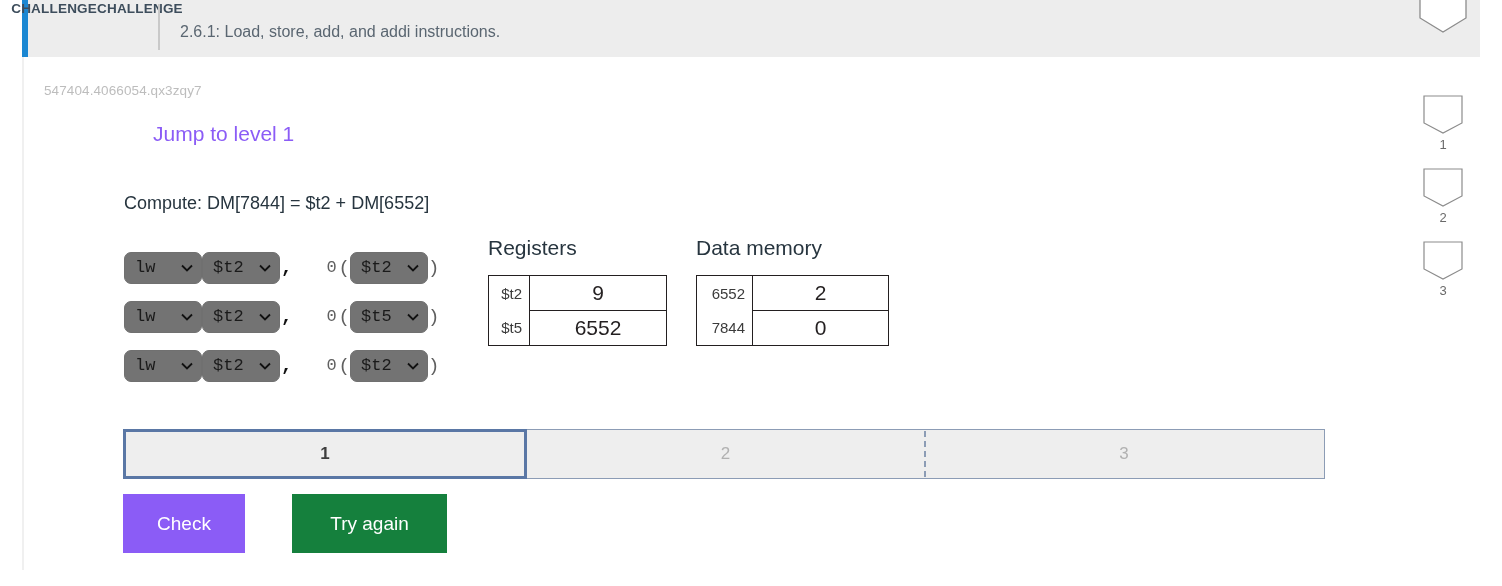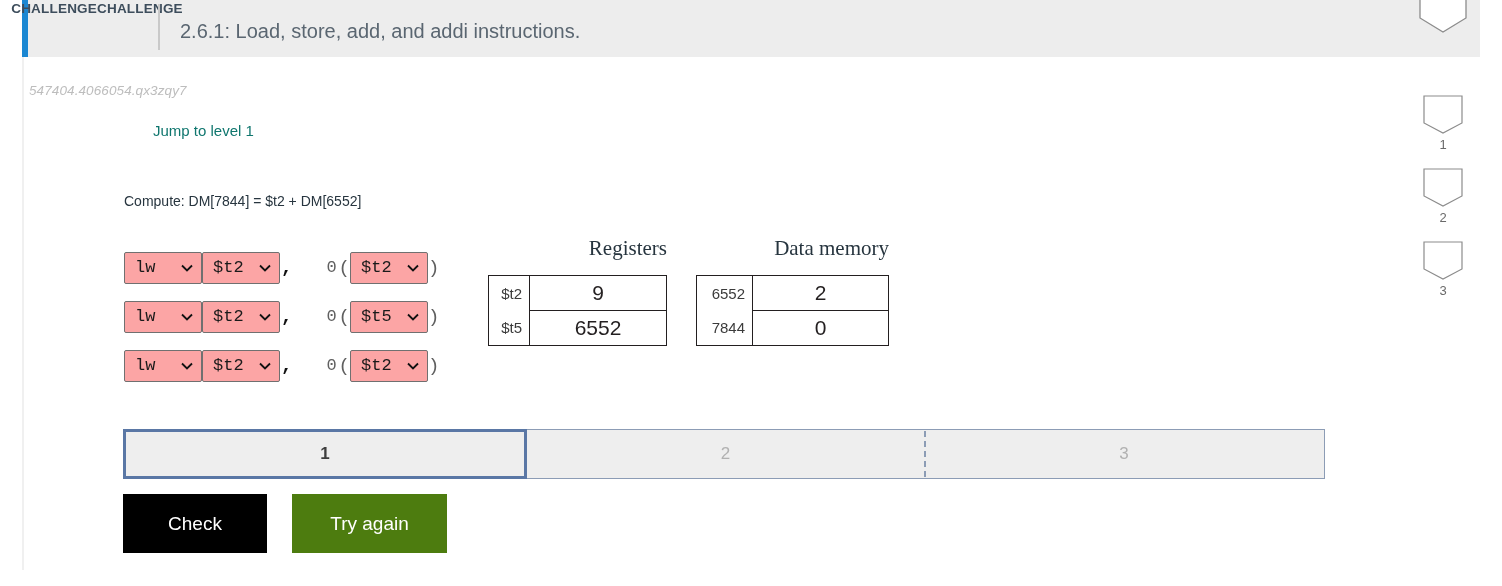--- a/index.html
+++ b/index.html
@@ -61,21 +61,21 @@
     height: 46px;
     background: #c9c9c9;
   }
   #header-title {
     position: absolute;
     left: 180px; top: 0;
     height: 63px;
     display: flex;
     align-items: center;
     color: #5a6671;
-    font-size: 20px;
+    font-size: 16px;
     font-weight: 400;
   }
   #header-shield {
     position: absolute;
     left: 1419px; top: -28px;
     width: 48px;
     height: 62px;
   }
 
   
@@ -83,58 +83,57 @@
     position: absolute;
     left: 22px; top: 57px;
     width: 1458px;
     height: 513px;
     background: #ffffff;
     border-left: 2px solid #f0f0f0;
     box-sizing: border-box;
   }
   #activity-id {
     position: absolute;
-    left: 29px; top: 83px;
+    left: 44px; top: 83px;
     color: #bdbdbd;
     font-size: 13.5px;
     letter-spacing: .1px;
-    font-style: italic;
   }
   #jump-link {
     position: absolute;
     left: 153px; top: 122px;
-    color: #0f766e;
-    font-size: 15px;
+    color: #8b5cf6;
+    font-size: 21px;
     cursor: pointer;
     text-decoration: none;
   }
   #prompt {
     position: absolute;
     left: 124px; top: 193px;
     color: #27353f;
-    font-size: 14px;
+    font-size: 18px;
   }
 
   
   #instructions {
     position: absolute;
     left: 124px; top: 243px;
   }
   .instr-row {
     display: flex;
     align-items: center;
     height: 49px;
   }
   .sel {
     position: relative;
     display: inline-flex;
     align-items: center;
     border: 1px solid #707070;
-    border-radius: 2px;
-    background: #fca5a5;
+    border-radius: 7px;
+    background: #737373;
     height: 32px;
     box-sizing: border-box;
     font-family: "Liberation Mono", monospace;
     font-size: 17px;
     color: #1a1a1a;
     cursor: pointer;
     padding: 0 24px 0 10px;
   }
   .sel.op { width: 78px; }
   .sel.reg { width: 78px; }
@@ -165,25 +164,24 @@
     font-size: 19px;
     color: #606060;
   }
 
   
   .tbl-wrap { position: absolute; }
   .tbl-title {
     position: absolute;
     top: -39px;
     width: 100%;
-    text-align: right;
+    text-align: left;
     font-size: 21px;
     color: #27353f;
     white-space: nowrap;
-    font-family: Liberation Serif, serif;
   }
   .tbl {
     border: 1px solid #231f20;
     border-collapse: collapse;
     background: #fff;
   }
   .tbl td.val {
     border: 1px solid #231f20;
     text-align: center;
     font-size: 21px;
@@ -260,27 +258,27 @@
     height: 59px;
     border: none;
     color: #ffffff;
     font-family: "Liberation Sans", sans-serif;
     font-size: 19px;
     cursor: pointer;
     padding: 0;
   }
   #btn-check {
     left: 123px;
-    width: 144px;
-    background: #000000;
+    width: 122px;
+    background: #8b5cf6;
   }
   #btn-tryagain {
     left: 292px;
     width: 155px;
-    background: #4d7c0f;
+    background: #15803d;
     cursor: default;
   }
 
   
   #rail {
     position: absolute;
     left: 1419px; top: 95px;
     width: 48px;
   }
   .rail-item {

